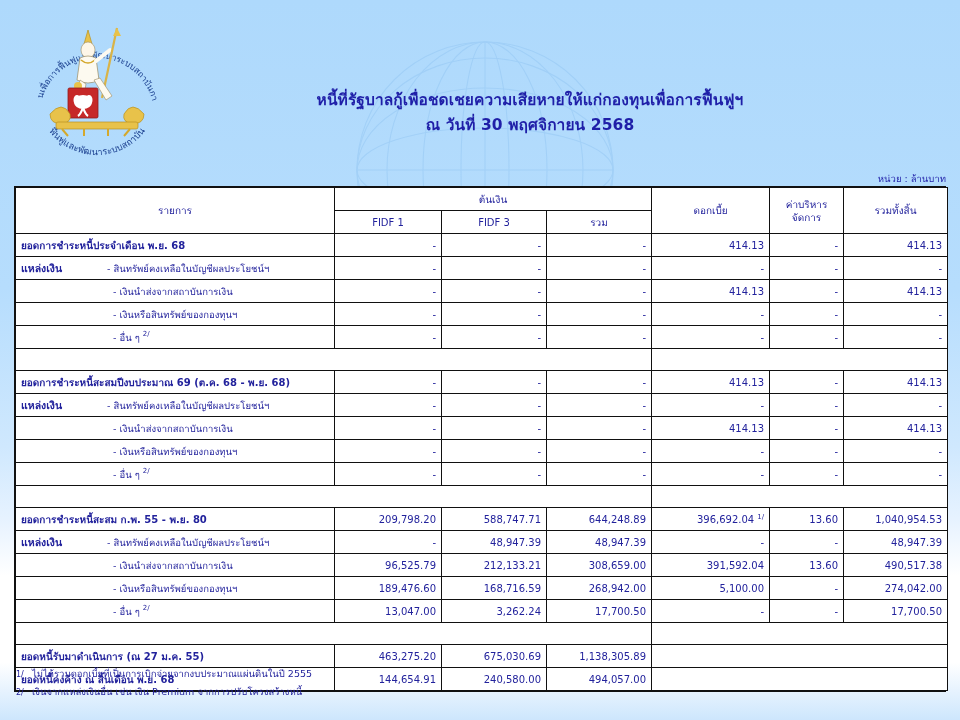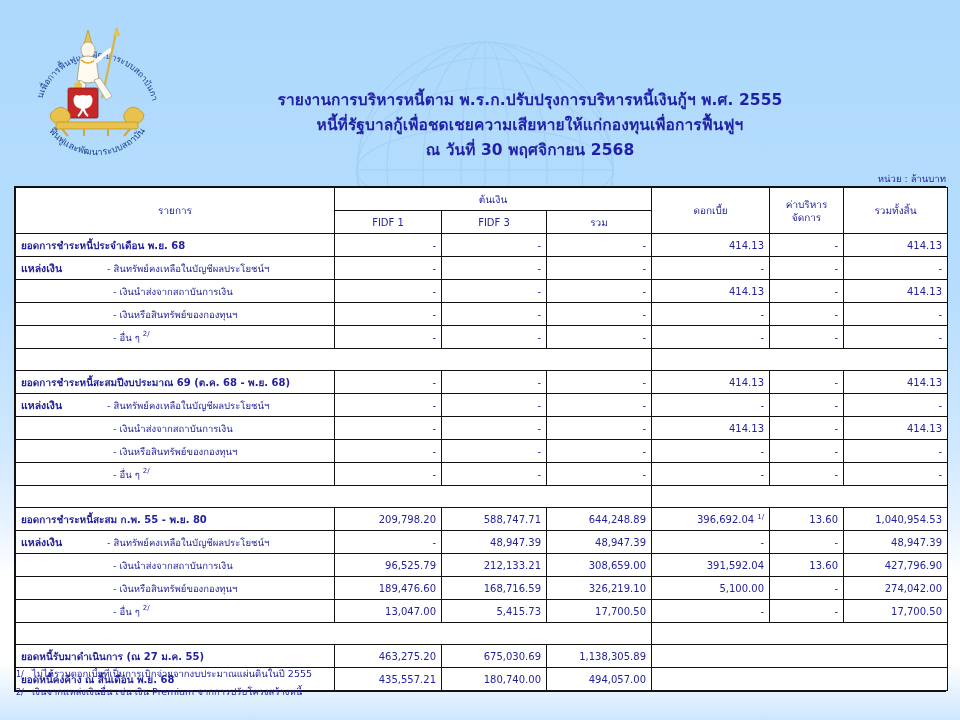--- a/index.html
+++ b/index.html
@@ -213,21 +213,20 @@
       <ellipse cx="67" cy="86" rx="3.5" ry="5"></ellipse>
     </g>
 
     <path d="M28 100 Q40 86 48 100 Q50 108 40 110 Q28 110 28 100 Z" fill="#e8c24a" stroke="#b8901f" stroke-width="0.7"></path>
     <path d="M122 100 Q110 86 102 100 Q100 108 110 110 Q122 110 122 100 Z" fill="#e8c24a" stroke="#b8901f" stroke-width="0.7"></path>
     <rect x="34" y="108" width="82" height="7" rx="2" fill="#e8c24a" stroke="#b8901f" stroke-width="0.7"></rect>
     <path d="M40 115 L46 122 M62 115 L62 122 M86 115 L86 122 M108 115 L102 122" stroke="#d4a82c" stroke-width="2"></path>
   </svg>
 
   <div class="titles">
-    <div class="title-line">รายงานการบริหารหนี้ตาม พ.ร.ก.ปรับปรุงการบริหารหนี้เงินกู้ฯ พ.ศ. 2555</div>
     <div class="title-line">หนี้ที่รัฐบาลกู้เพื่อชดเชยความเสียหายให้แก่กองทุนเพื่อการฟื้นฟูฯ</div>
     <div class="title-line">ณ วันที่ 30 พฤศจิกายน 2568</div>
   </div>
 
   <div class="unit-label">หน่วย : ล้านบาท</div>
 </div>
 
 <div class="table-wrap">
   <table class="rpt">
     <colgroup>
@@ -373,55 +372,55 @@
           <td class="dash">-</td>
           <td class="num">48,947.39</td>
         </tr>
         <tr>
           <td class="lbl"><span class="indent">- เงินนำส่งจากสถาบันการเงิน</span></td>
           <td class="num">96,525.79</td>
           <td class="num">212,133.21</td>
           <td class="num">308,659.00</td>
           <td class="num">391,592.04</td>
           <td class="num">13.60</td>
-          <td class="num">427,796.90</td>
+          <td class="num">490,517.38</td>
         </tr>
         <tr class="dotted-bottom">
           <td class="lbl"><span class="indent">- เงินหรือสินทรัพย์ของกองทุนฯ</span></td>
           <td class="num">189,476.60</td>
           <td class="num">168,716.59</td>
-          <td class="num">326,219.10</td>
+          <td class="num">268,942.00</td>
           <td class="num">5,100.00</td>
           <td class="dash">-</td>
           <td class="num">274,042.00</td>
         </tr>
         <tr>
           <td class="lbl"><span class="indent">- อื่น ๆ</span><sup class="fn">2/</sup></td>
           <td class="num">13,047.00</td>
-          <td class="num">5,415.73</td>
+          <td class="num">3,262.24</td>
           <td class="num">17,700.50</td>
           <td class="dash">-</td>
           <td class="dash">-</td>
           <td class="num">17,700.50</td>
         </tr>
         <tr class="spacer">
           <td colspan="4"></td>
           <td colspan="3"></td>
         </tr>
         <tr>
           <td class="lbl-bold">ยอดหนี้รับมาดำเนินการ (ณ 27 ม.ค. 55)</td>
           <td class="num">463,275.20</td>
           <td class="num">675,030.69</td>
           <td class="num">1,138,305.89</td>
           <td colspan="3" class="blank-right"></td>
         </tr>
         <tr>
           <td class="lbl-bold">ยอดหนี้คงค้าง ณ สิ้นเดือน พ.ย. 68</td>
-          <td class="num">435,557.21</td>
-          <td class="num">180,740.00</td>
+          <td class="num">144,654.91</td>
+          <td class="num">240,580.00</td>
           <td class="num">494,057.00</td>
           <td colspan="3" class="blank-right"></td>
         </tr>
       </tbody>
   </table>
 </div>
 
 <div class="footnotes" id="footnotes">
     <div class="fn-row">
       <div class="fn-mark">1/</div>

